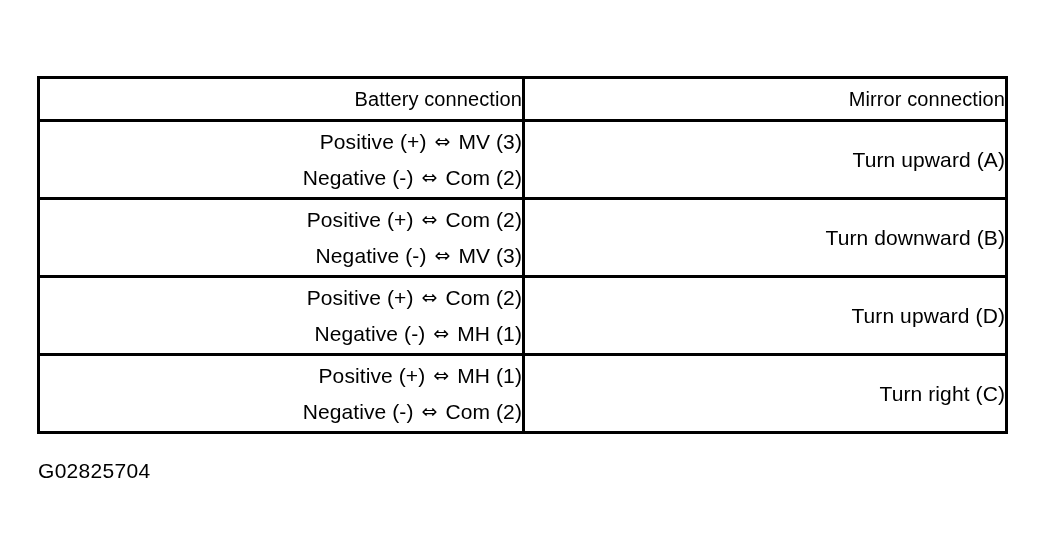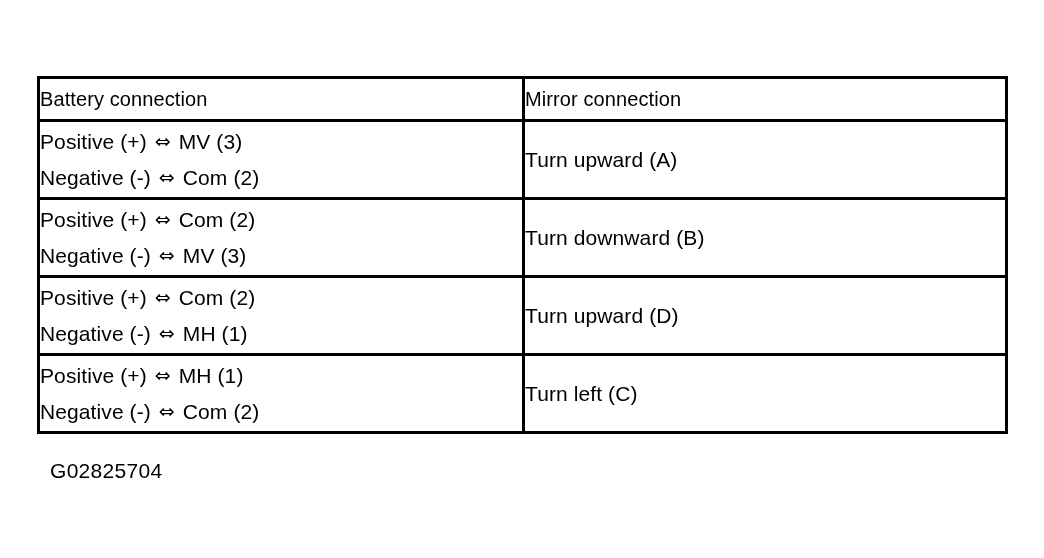--- a/index.html
+++ b/index.html
@@ -35,21 +35,21 @@
     table-layout: fixed;
     background: #ffffff;
   }
   #spec-table,
   #spec-table th,
   #spec-table td {
     border: 3px solid #000000;
   }
   #spec-table th,
   #spec-table td {
-    text-align: left;
+    text-align: right;
     vertical-align: middle;
     padding: 0;
     font-weight: normal;
     color: #000000;
   }
 
   col.col-left  { width: 485px; }   
   col.col-right { width: 483px; }   
 
   
@@ -79,21 +79,21 @@
     font-family: "DejaVu Sans", sans-serif;
     font-size: 19px;
     padding: 0 2px;
     position: relative;
     top: -1px;
   }
 
   
   #figure-caption {
     position: absolute;
-    left: 50px;
+    left: 38px;
     top: 458px;
     font-size: 21px;
     line-height: 26px;
     letter-spacing: 0.3px;
     white-space: nowrap;
     color: #000000;
   }
 </style>
 </head>
 <body>
@@ -169,21 +169,21 @@
             <span>Positive (+)</span>
             <span class="arrow">⇔</span>
             <span>MH (1)</span>
           </span>
           <span class="conn-line">
             <span>Negative (-)</span>
             <span class="arrow">⇔</span>
             <span>Com (2)</span>
           </span>
         </td>
-        <td>Turn left (C)</td>
+        <td>Turn right (C)</td>
       </tr>
 
     </tbody>
   </table>
 
   <div id="figure-caption">G02825704</div>
 
 </div>
 
 </body></html>

